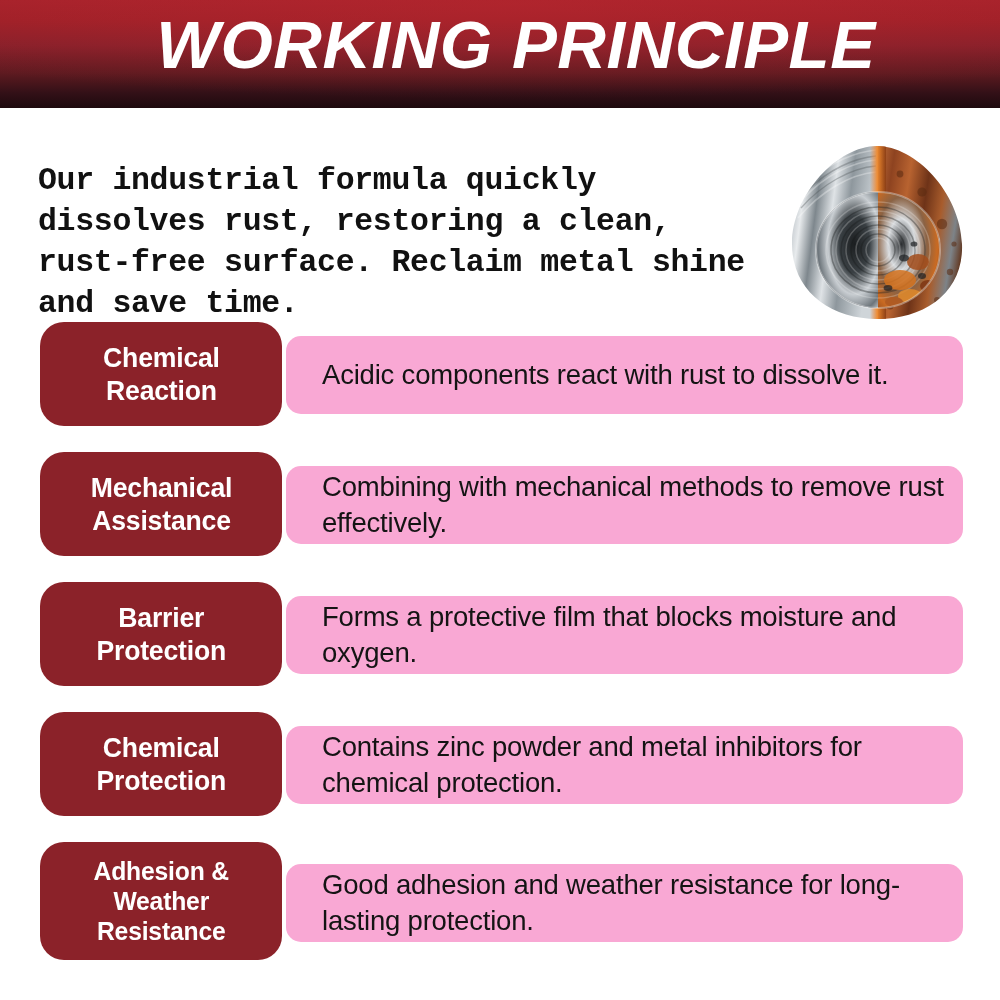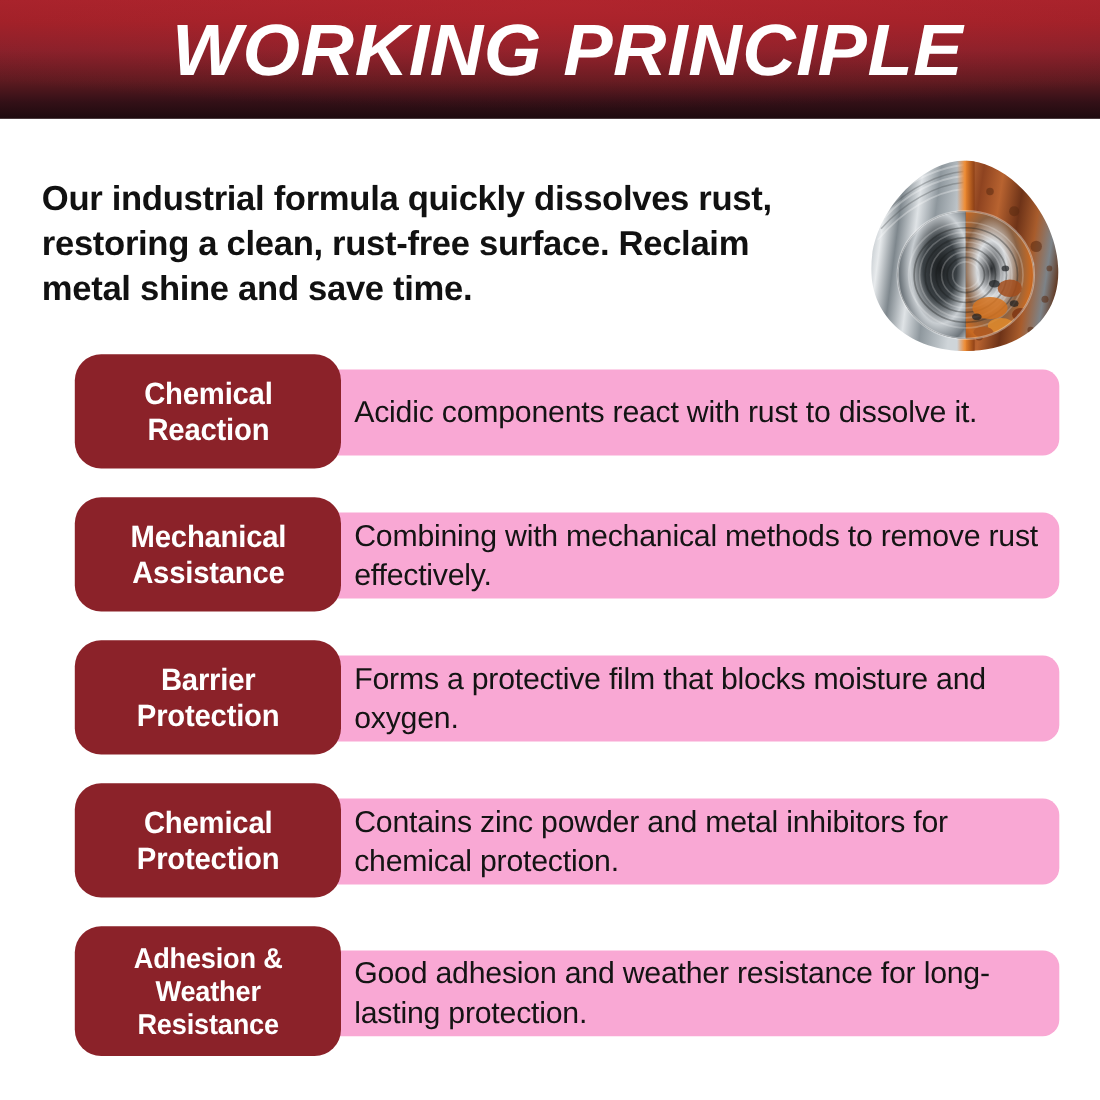--- a/index.html
+++ b/index.html
@@ -59,21 +59,21 @@
     white-space: nowrap;
   }
 
   
   .intro {
     position: absolute;
     left: 38px;
     top: 160px;
     width: 730px;
     color: #111111;
-    font-family: Liberation Sans, sans-serif;
+    font-family: Liberation Mono, monospace;
     font-weight: bold;
     font-size: 31.5px;
     line-height: 41px;
     letter-spacing: -0.3px;
   }
 
   
   .pipe-figure {
     position: absolute;
     left: 782px;
@@ -125,21 +125,20 @@
     top: 0;
     bottom: 0;
     width: 242px;
     background: #8b2229;
     border-radius: 24px;
     display: flex;
     align-items: center;
     justify-content: center;
     box-sizing: border-box;
     z-index: 2;
-    margin-left: 28px;
   }
   .row-pill-text {
     color: #ffffff;
     font-family: "Liberation Sans", sans-serif;
     font-weight: bold;
     font-size: 28px;
     line-height: 33px;
     text-align: center;
     letter-spacing: -0.2px;
     transform: scaleX(0.95);

